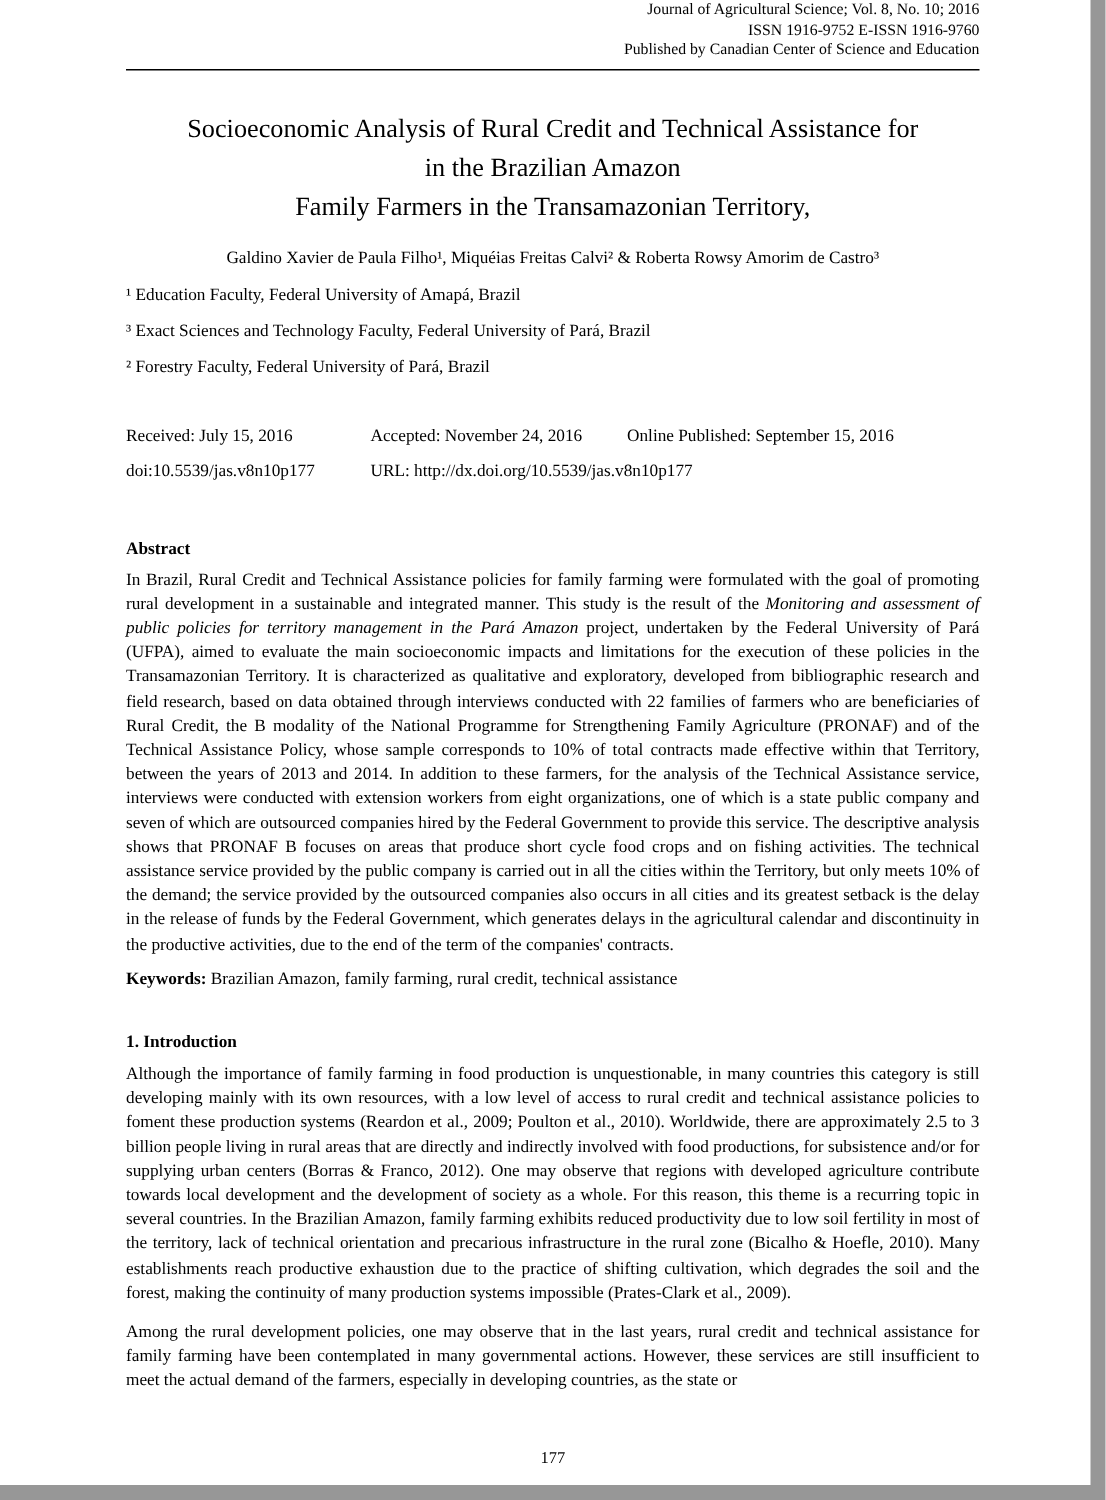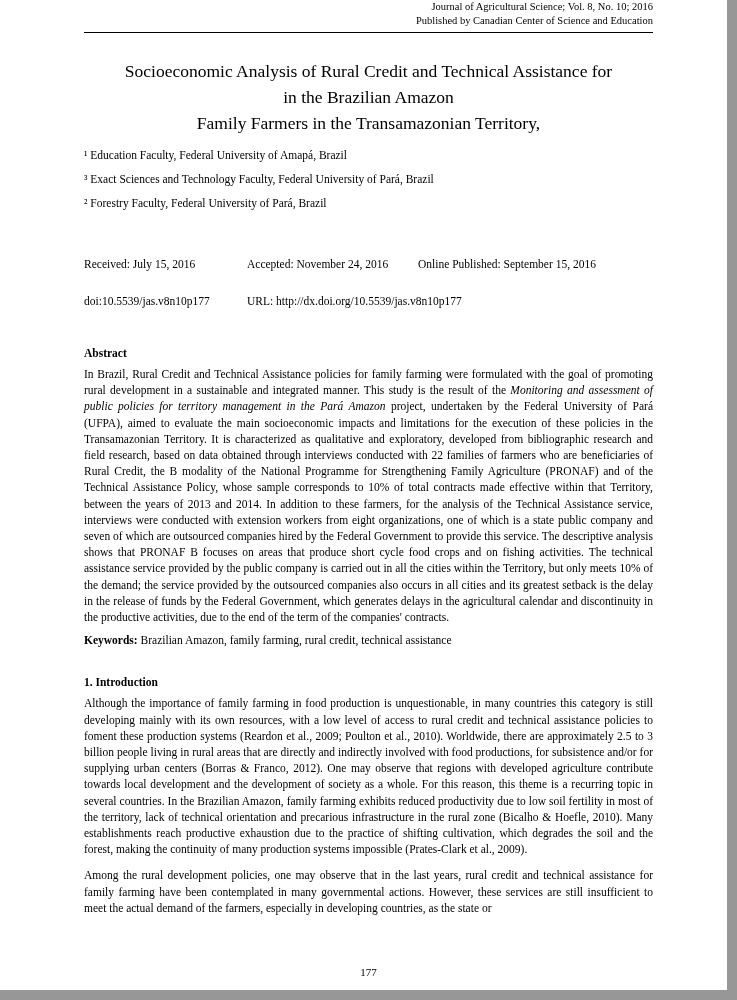--- a/index.html
+++ b/index.html
@@ -50,24 +50,24 @@
     line-height: 14px;
     margin-top: 10px;
   }
   .correspondence {
     margin-top: 11px;
     font-size: 11.5px;
     line-height: 16.2px;
     text-align: justify;
   }
   .dates-grid {
-    margin-top: 46px;
+    margin-top: 31px;
     display: grid;
     grid-template-columns: 163px 171px 1fr;
-    row-gap: 21px;
+    row-gap: 7px;
     font-size: 11.5px;
     line-height: 16px;
   }
   .section-heading {
     font-size: 11.5px;
     font-weight: bold;
     margin-top: 36px;
     line-height: 16px;
   }
   .section-heading.intro { margin-top: 26px; }
@@ -96,31 +96,33 @@
   }
 </style>
 </head>
 <body>
 
 <div class="page">
   <div class="content">
 
     <div class="journal-header">
       <div>Journal of Agricultural Science; Vol. 8, No. 10; 2016</div>
+      <div>ISSN 1916-9752 E-ISSN 1916-9760</div>
       <div>Published by Canadian Center of Science and Education</div>
     </div>
 
     <div class="rule"></div>
 
     <h1 class="article-title">
       <div>Socioeconomic Analysis of Rural Credit and Technical Assistance for</div>
       <div>in the Brazilian Amazon</div>
       <div>Family Farmers in the Transamazonian Territory,</div>
     </h1>
 
+    <div class="authors">Galdino Xavier de Paula Filho¹, Miquéias Freitas Calvi² &amp; Roberta Rowsy Amorim de Castro³</div>
 
     <div class="affiliations">
       <div class="affiliation">¹ Education Faculty, Federal University of Amapá, Brazil</div>
       <div class="affiliation">³ Exact Sciences and Technology Faculty, Federal University of Pará, Brazil</div>
       <div class="affiliation">² Forestry Faculty, Federal University of Pará, Brazil</div>
     </div>
 
 
     <div class="dates-grid">
       <div>Received: July 15, 2016</div>

